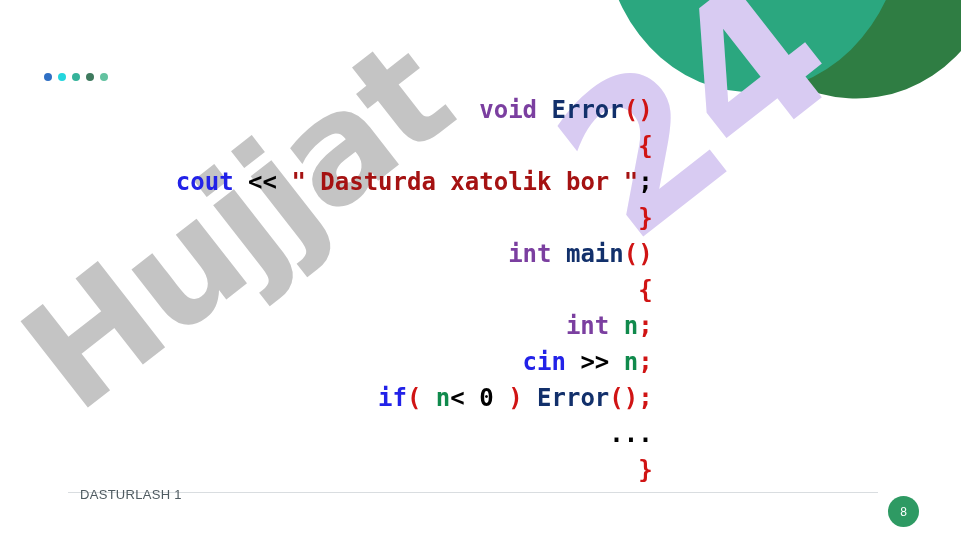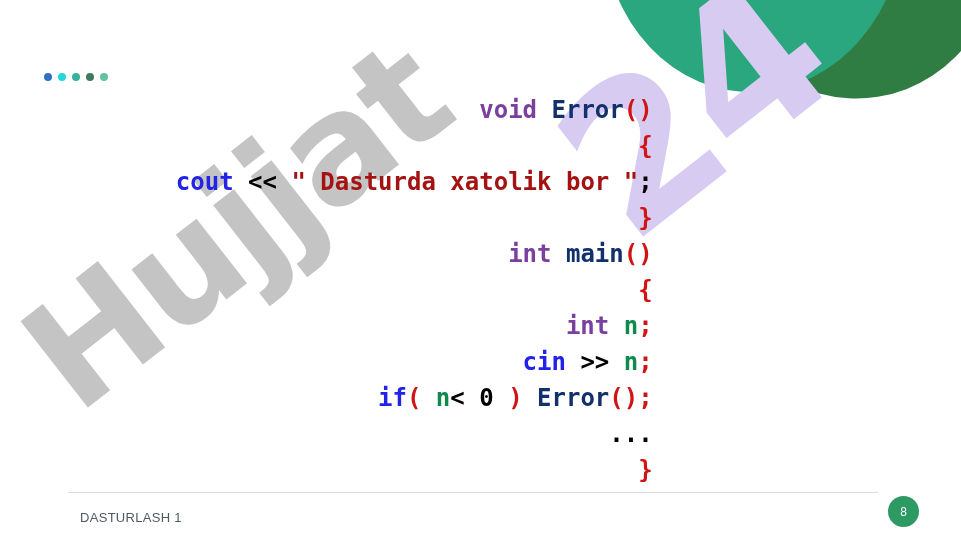--- a/index.html
+++ b/index.html
@@ -125,21 +125,21 @@
     position: absolute;
     left: 68px;
     top: 492px;
     width: 810px;
     height: 1px;
     background: #D9DDE0;
   }
   .footer-label {
     position: absolute;
     left: 80px;
-    top: 510px;
+    top: 487px;
     font-family: "Liberation Sans", sans-serif;
     font-size: 13px;
     color: #4F5B61;
     letter-spacing: 0.3px;
     white-space: nowrap;
   }
   .page-badge {
     position: absolute;
     left: 888px;
     top: 496px;

